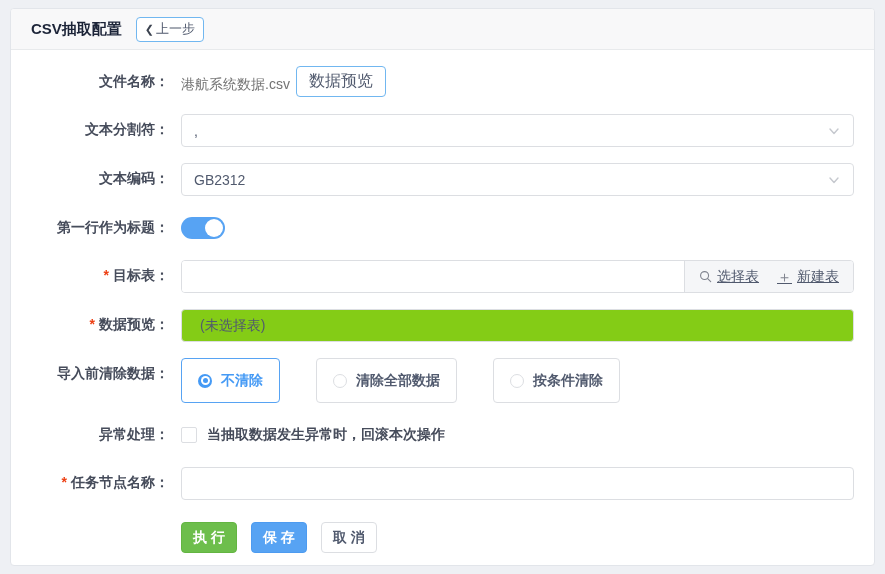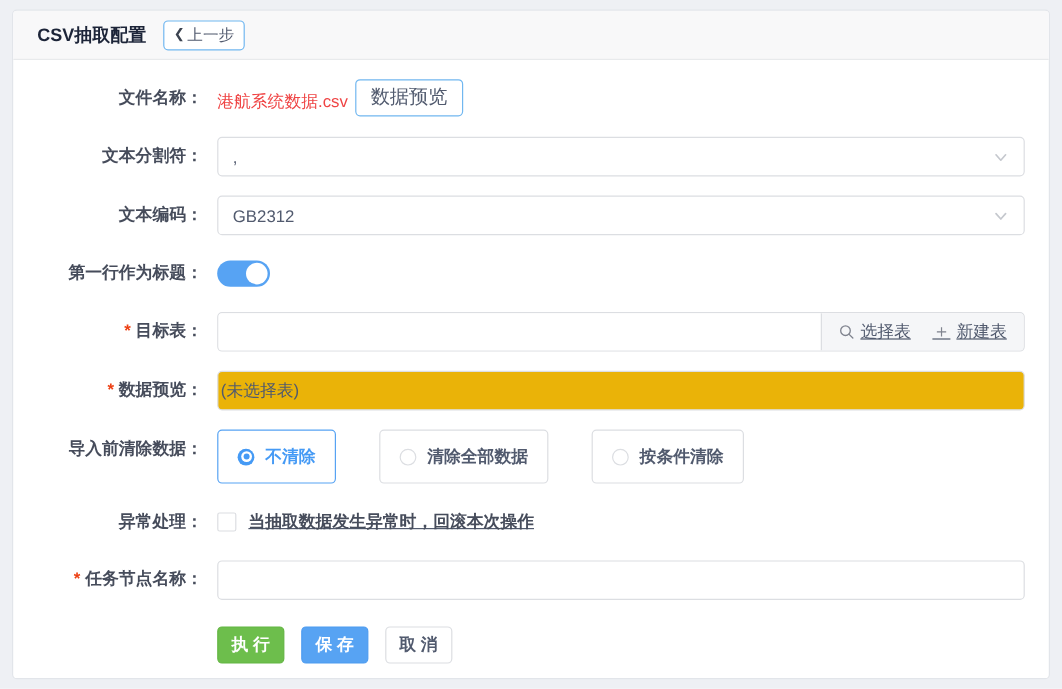--- a/index.html
+++ b/index.html
@@ -29,21 +29,21 @@
   .card-body { padding:16px 20px 0 0; }
   .row { display:flex; align-items:flex-start; margin-bottom:16px; min-height:32px; }
   .row-label {
     flex:0 0 170px; text-align:right; padding-right:12px; padding-top:7px;
     font-weight:bold; color:#464c5b; white-space:nowrap;
   }
   .req { color:#ed4014; margin-right:4px; font-weight:bold; }
   .row-control { flex:1; display:flex; align-items:center; }
 
   
-  .file-value { padding-top:7px; color:#ef4444; margin-right:6px; }
+  .file-value { padding-top:7px; color:#737373; margin-right:6px; }
   .preview-btn {
     height:31px; padding:0 12px; background:#fff; cursor:pointer;
     border:1px solid #71b7f0; border-radius:4px; color:#515a6e; font-size:16px;
     font-family:inherit;
   }
 
   
   .select {
     width:100%; height:33px; border:1px solid #dcdee2; border-radius:4px;
     display:flex; align-items:center; padding:0 12px; background:#fff;
@@ -78,41 +78,41 @@
   .append-btn {
     display:inline-flex; align-items:center; gap:5px; cursor:pointer;
     color:#515a6e; white-space:nowrap;text-decoration:underline;
   }
   .mini-icon { width:13px; height:13px; }
   .plus-glyph { font-size:15px; color:#80848f; line-height:1; }
 
   
   .mapping-box {
     width:100%; height:33px; border:1px solid #dcdee2; border-radius:4px;
-    display:flex; align-items:center; padding:0 2px; color:#515a6e; background:#eab308;
+    display:flex; align-items:center; padding:0 18px; color:#515a6e; background:#84cc16;
   }
 
   
   .radio-box {
     height:45px; border:1px solid #dcdee2; border-radius:4px; background:#fff;
     display:inline-flex; align-items:center; padding:0 16px; gap:9px;
     margin-right:36px; cursor:pointer; font-weight:bold; color:#515a6e;
   }
   .radio-box.selected { border-color:#57a3f3; color:#459af5; }
   .radio-dot { width:14px; height:14px; border-radius:50%; border:1px solid #dcdee2; background:#fff; position:relative; }
   .radio-box.selected .radio-dot { border:none; background:#459af5; }
   .radio-box.selected .radio-dot::after {
     content:''; position:absolute; inset:2.5px; border-radius:50%; background:#fff; z-index:1;
   }
   .radio-box.selected .radio-dot::before {
     content:''; position:absolute; inset:4.5px; border-radius:50%; background:#459af5; z-index:2;
   }
 
   
-  .checkbox-wrap { display:inline-flex; align-items:center; gap:10px; cursor:pointer; padding-top:7px;text-decoration:underline; }
+  .checkbox-wrap { display:inline-flex; align-items:center; gap:10px; cursor:pointer; padding-top:7px; }
   .checkbox {
     width:16px; height:16px; border:1px solid #dcdee2; border-radius:2px; background:#fff;
   }
   .checkbox-label { font-weight:bold; color:#464c5b; }
 
   
   .text-input {
     width:100%; height:33px; border:1px solid #dcdee2; border-radius:4px;
     padding:0 10px; font-size:14px; font-family:inherit; color:#515a6e; outline:none;
   }

